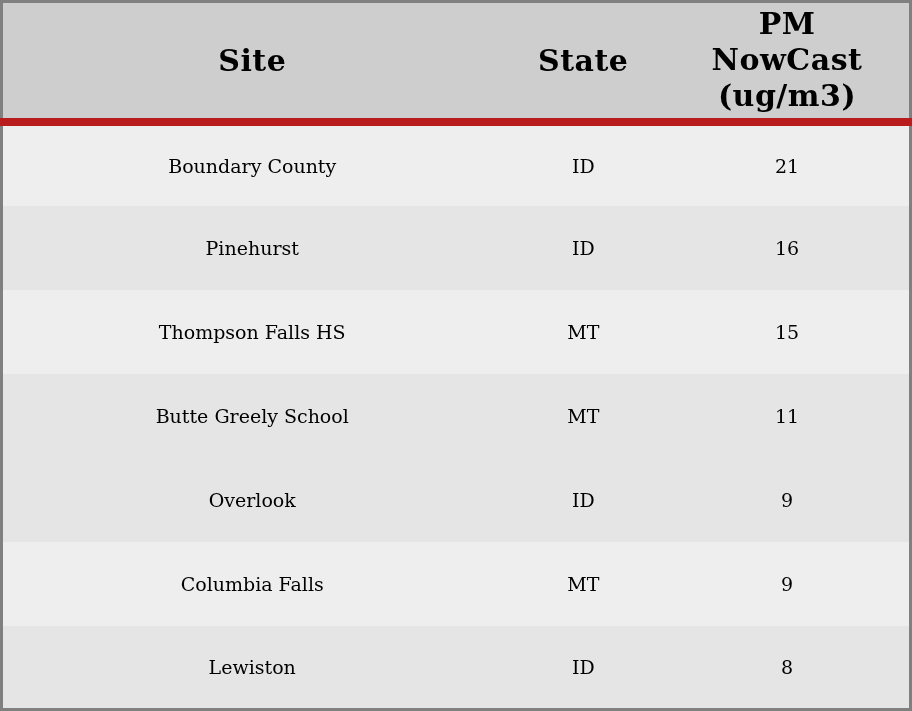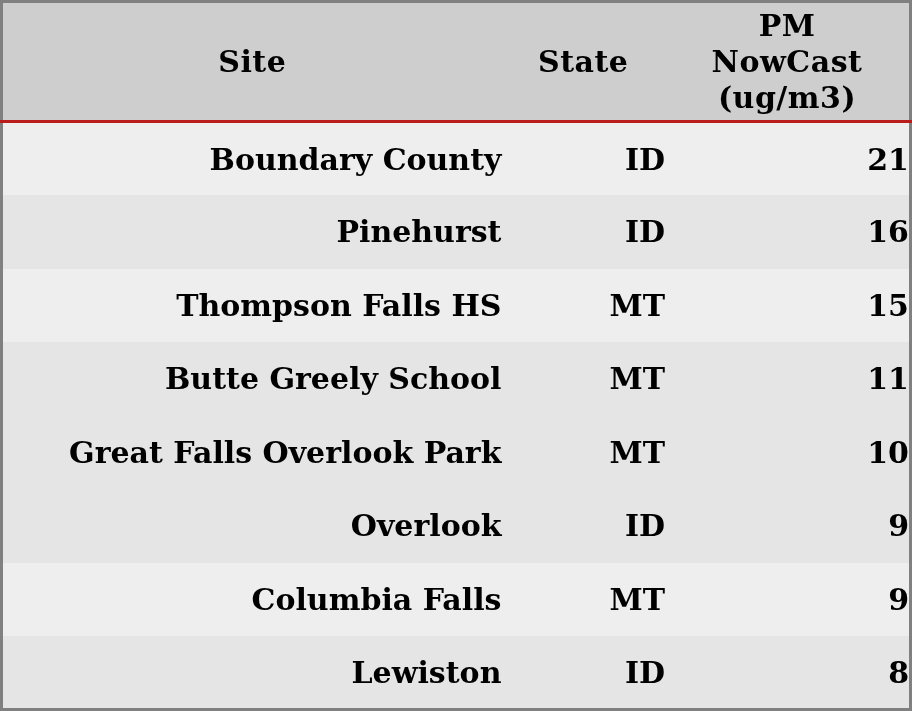--- a/index.html
+++ b/index.html
@@ -19,21 +19,21 @@
     border-collapse: collapse;
     table-layout: fixed;
     border: 3px solid #808080;
     background: #ffffff;
   }
   thead tr {
     height: 120px;
     background: #cecece;
   }
   thead th {
-    border-bottom: 3px solid #b91c1c;
+    border-bottom: 8px solid #b91c1c;
     font-size: 30px;
     font-weight: bold;
     text-align: center;
     vertical-align: middle;
     padding: 0;
     letter-spacing: 0.5px;
   }
   .pm-line {
     display: block;
     line-height: 36px;
@@ -41,25 +41,24 @@
   tbody tr {
     height: 58px;
   }
   tbody tr.odd {
     background: #eeeeee;
   }
   tbody tr.even {
     background: #e5e5e5;
   }
   tbody td {
-    text-align: right;
+    text-align: center;
     vertical-align: middle;
-    font-size: 30px;
+    font-size: 19px;
     padding: 0;
-    font-weight: bold;
   }
 </style>
 </head>
 <body>
 
 <table class="pm-table">
   <colgroup>
     <col style="width:55%">
     <col style="width:18%">
     <col style="width:27%">
@@ -94,25 +93,20 @@
         <td>Thompson Falls HS</td>
         <td>MT</td>
         <td>15</td>
       </tr>
       <tr class="even">
         <td>Butte Greely School</td>
         <td>MT</td>
         <td>11</td>
       </tr>
       <tr class="even">
-        <td>Great Falls Overlook Park</td>
-        <td>MT</td>
-        <td>10</td>
-      </tr>
-      <tr class="even">
         <td>Overlook</td>
         <td>ID</td>
         <td>9</td>
       </tr>
       <tr class="odd">
         <td>Columbia Falls</td>
         <td>MT</td>
         <td>9</td>
       </tr>
       <tr class="even">

